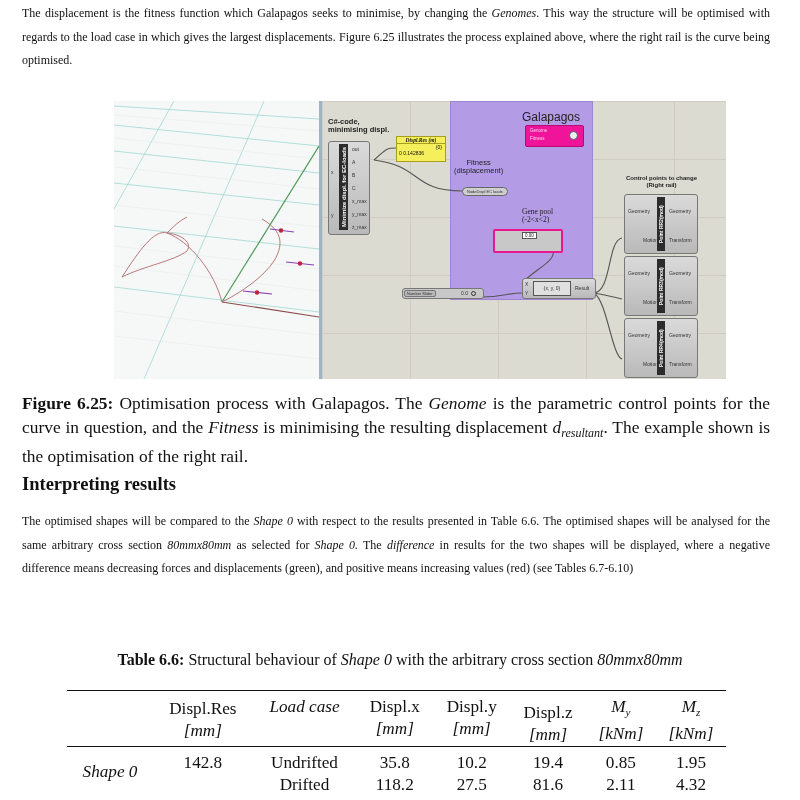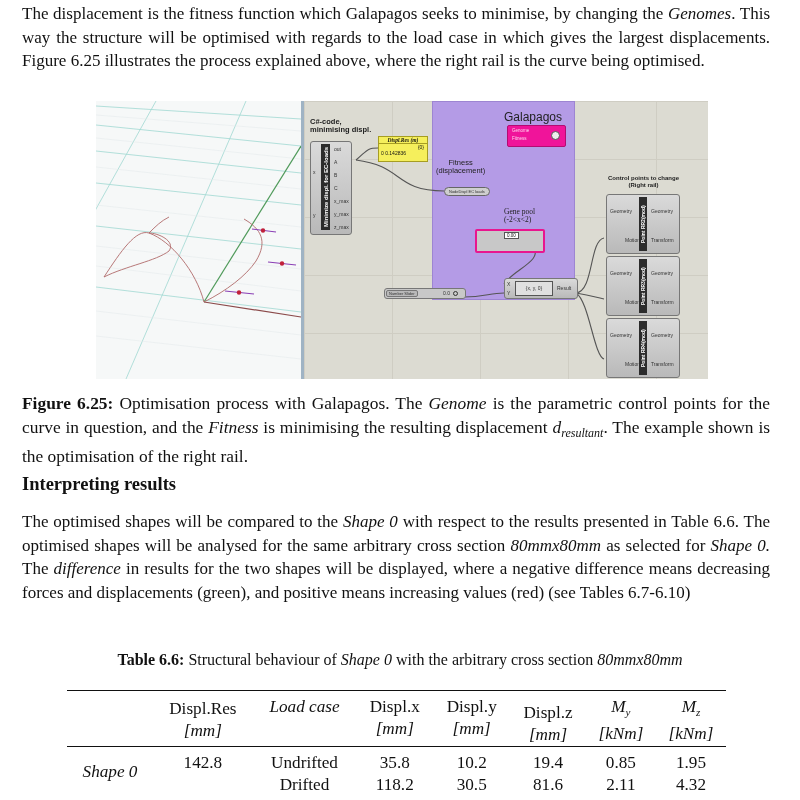--- a/index.html
+++ b/index.html
@@ -1,20 +1,20 @@
 <!DOCTYPE html>
 <html><head>
 <meta charset="utf-8">
 <style>
   html,body{margin:0;padding:0;background:#fff;}
   body{width:800px;height:800px;overflow:hidden;position:relative;font-family:"Liberation Serif","DejaVu Serif",serif;color:#111;}
-  .para{position:absolute;left:22px;width:748px;font-size:17px;line-height:23.5px;text-align:justify;margin:0;}
+  .para{position:absolute;left:22px;width:748px;font-size:12px;line-height:23.5px;text-align:justify;margin:0;}
   .para i{font-style:italic;}
   .math{font-style:italic;}
-  .figure{position:absolute;left:96px;top:101px;width:612px;height:278px;overflow:hidden;background:#b91c1c;}
+  .figure{position:absolute;left:114px;top:101px;width:612px;height:278px;overflow:hidden;background:#b91c1c;}
   .viewport{position:absolute;left:0;top:0;width:205px;height:278px;background:#f6f8f8;border-right:3px solid #9fb3c4;}
   .canvas{position:absolute;left:208px;top:0;width:404px;height:278px;background:#dcdbd2;
      background-image:linear-gradient(#cfcdc3 1px,transparent 1px),linear-gradient(90deg,#cfcdc3 1px,transparent 1px);
      background-size:100% 58px, 88px 100%;}
   .group{position:absolute;background:#b49be6;border:1px solid #9d85d2;}
   .gh-label{position:absolute;font-family:"Liberation Sans",sans-serif;font-weight:bold;color:#222;font-size:7.5px;line-height:8px;}
   .comp{position:absolute;background:linear-gradient(#dadada,#b9b9b9);border:1px solid #777;border-radius:3px;font-family:"Liberation Sans",sans-serif;font-size:5px;color:#333;}
   .strip{position:absolute;background:#2c2c2c;color:#fff;font-family:"Liberation Sans",sans-serif;font-weight:bold;font-size:6px;writing-mode:vertical-rl;transform:rotate(180deg);display:flex;align-items:center;justify-content:center;white-space:nowrap;}
   .port{position:absolute;font-family:"Liberation Sans",sans-serif;font-size:5px;color:#333;}
   .panel-yellow{position:absolute;background:#f5ef5c;border:1px solid #a69d22;font-family:"Liberation Sans",sans-serif;font-size:5px;}
@@ -220,19 +220,19 @@
       <td style="padding-top:6px;margin-top:38px;">35.8</td>
       <td style="padding-top:6px;">10.2</td>
       <td style="padding-top:6px;">19.4</td>
       <td style="padding-top:6px;margin-top:37px;">0.85</td>
       <td style="padding-top:6px;">1.95</td>
     </tr>
     <tr>
       <td></td>
       <td>Drifted</td>
       <td>118.2</td>
-      <td>30.5</td>
+      <td>27.5</td>
       <td>81.6</td>
       <td>2.11</td>
       <td>4.32</td>
     </tr>
   </tbody>
 </table>
 
 </body></html>

